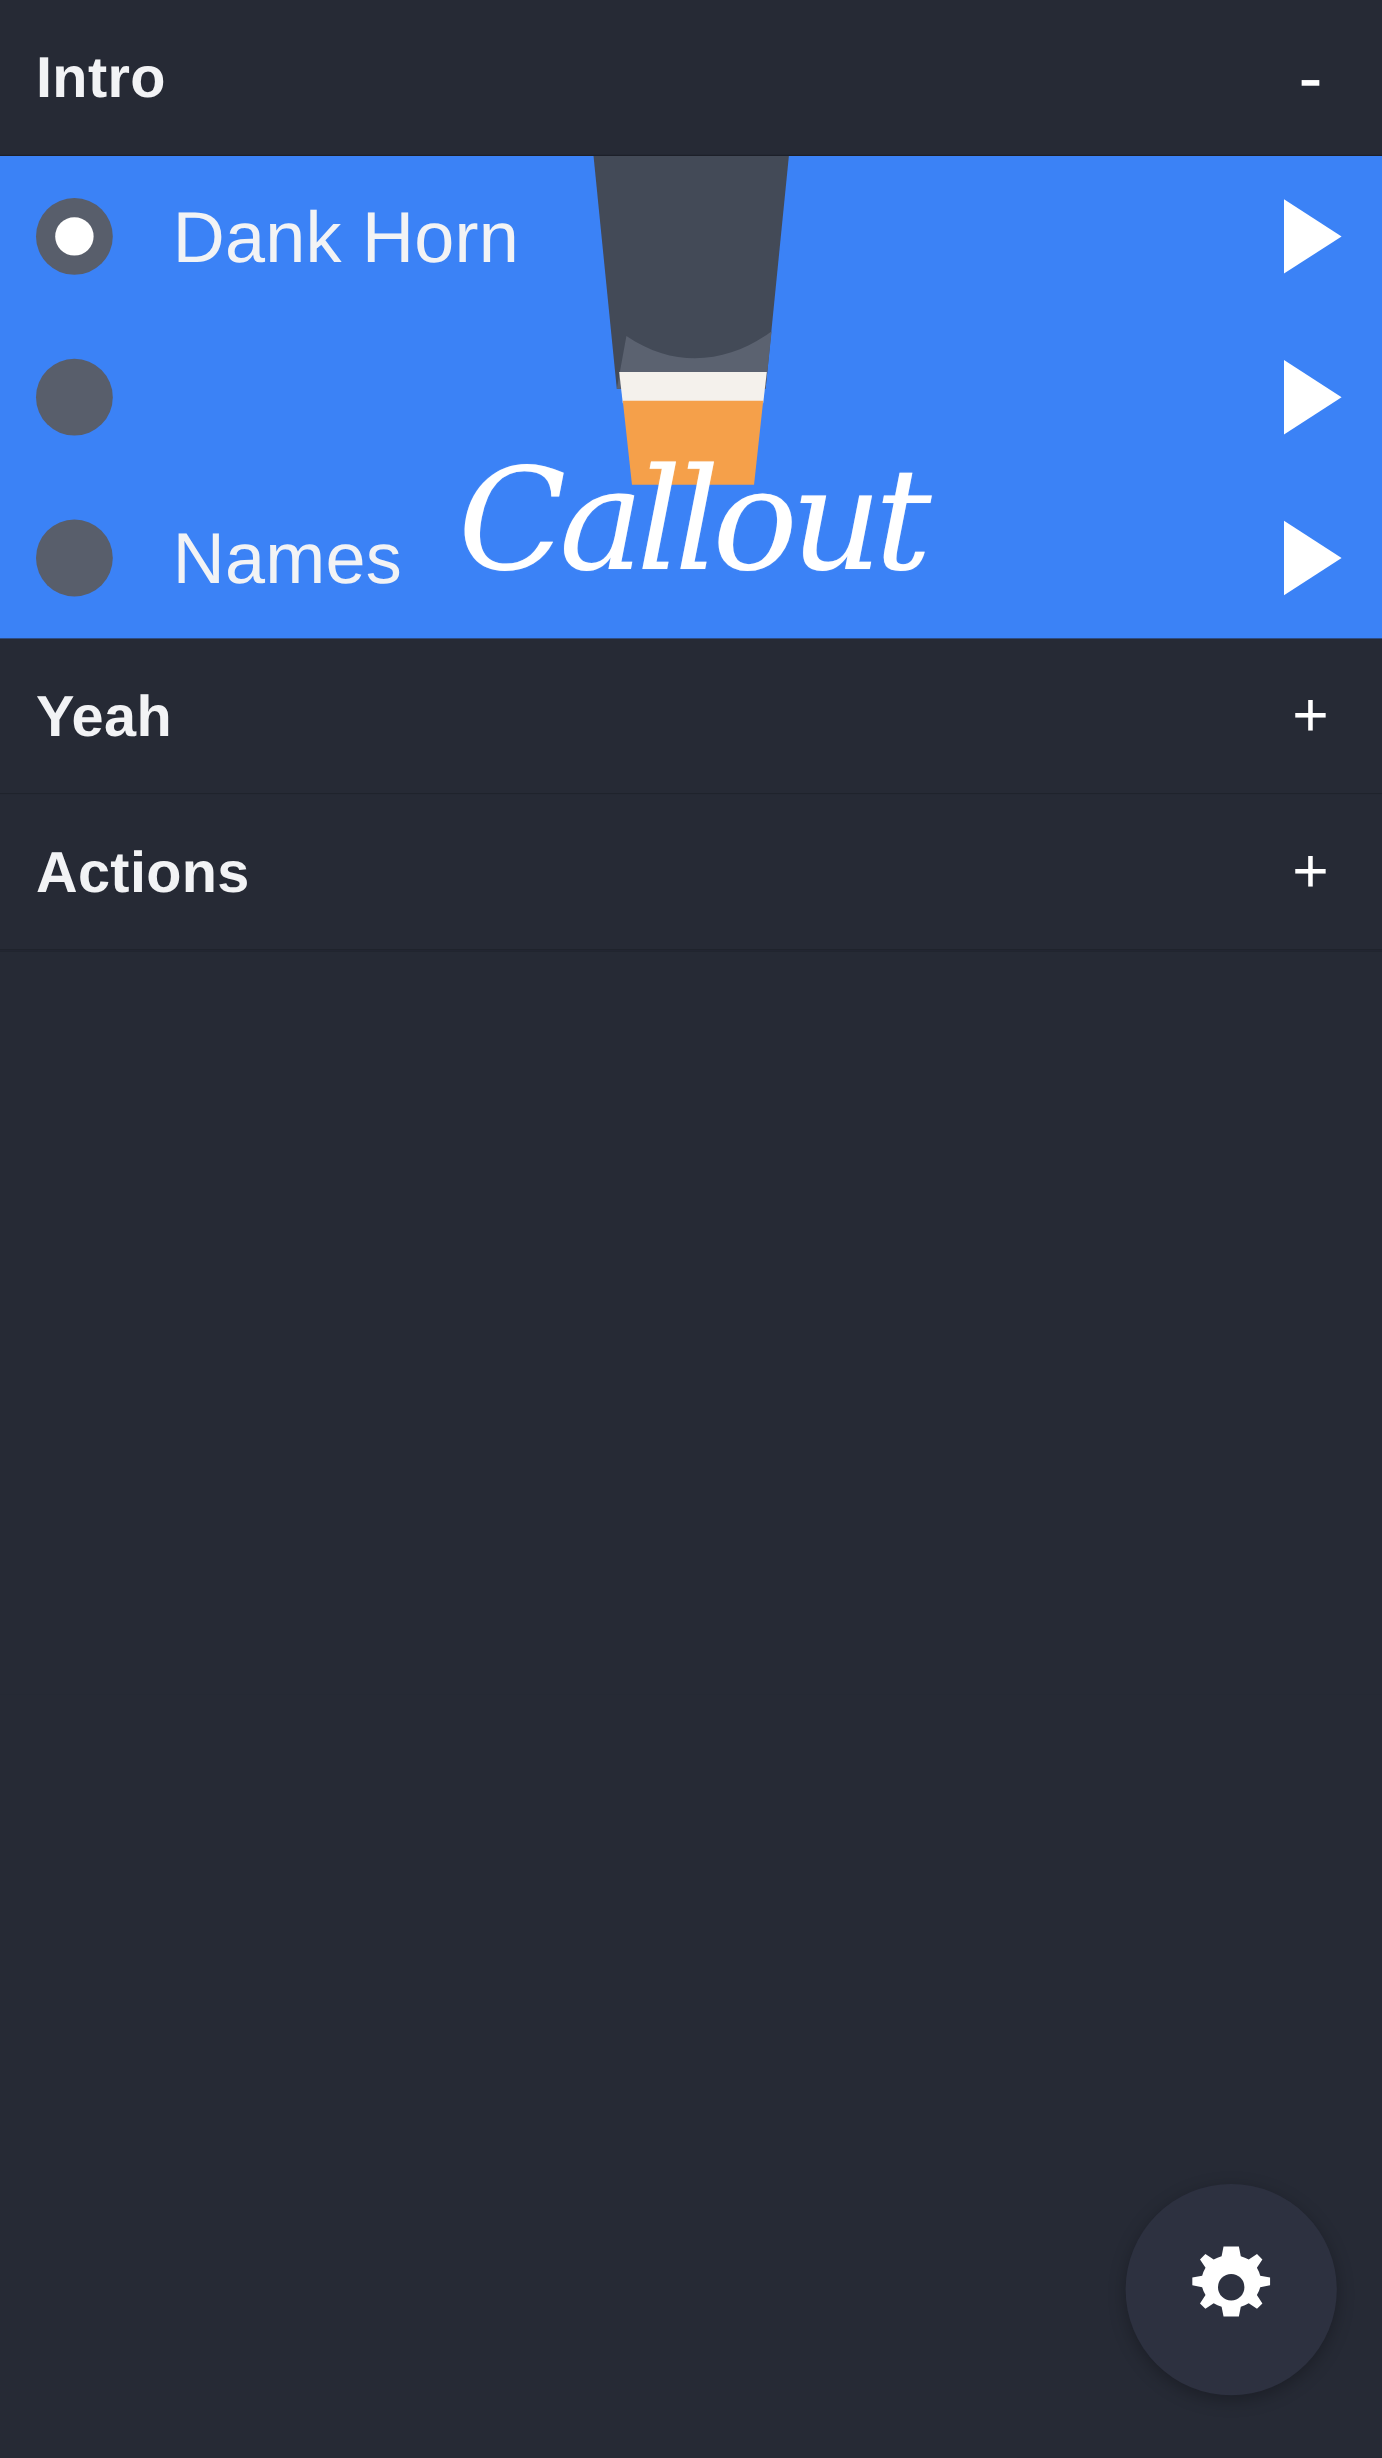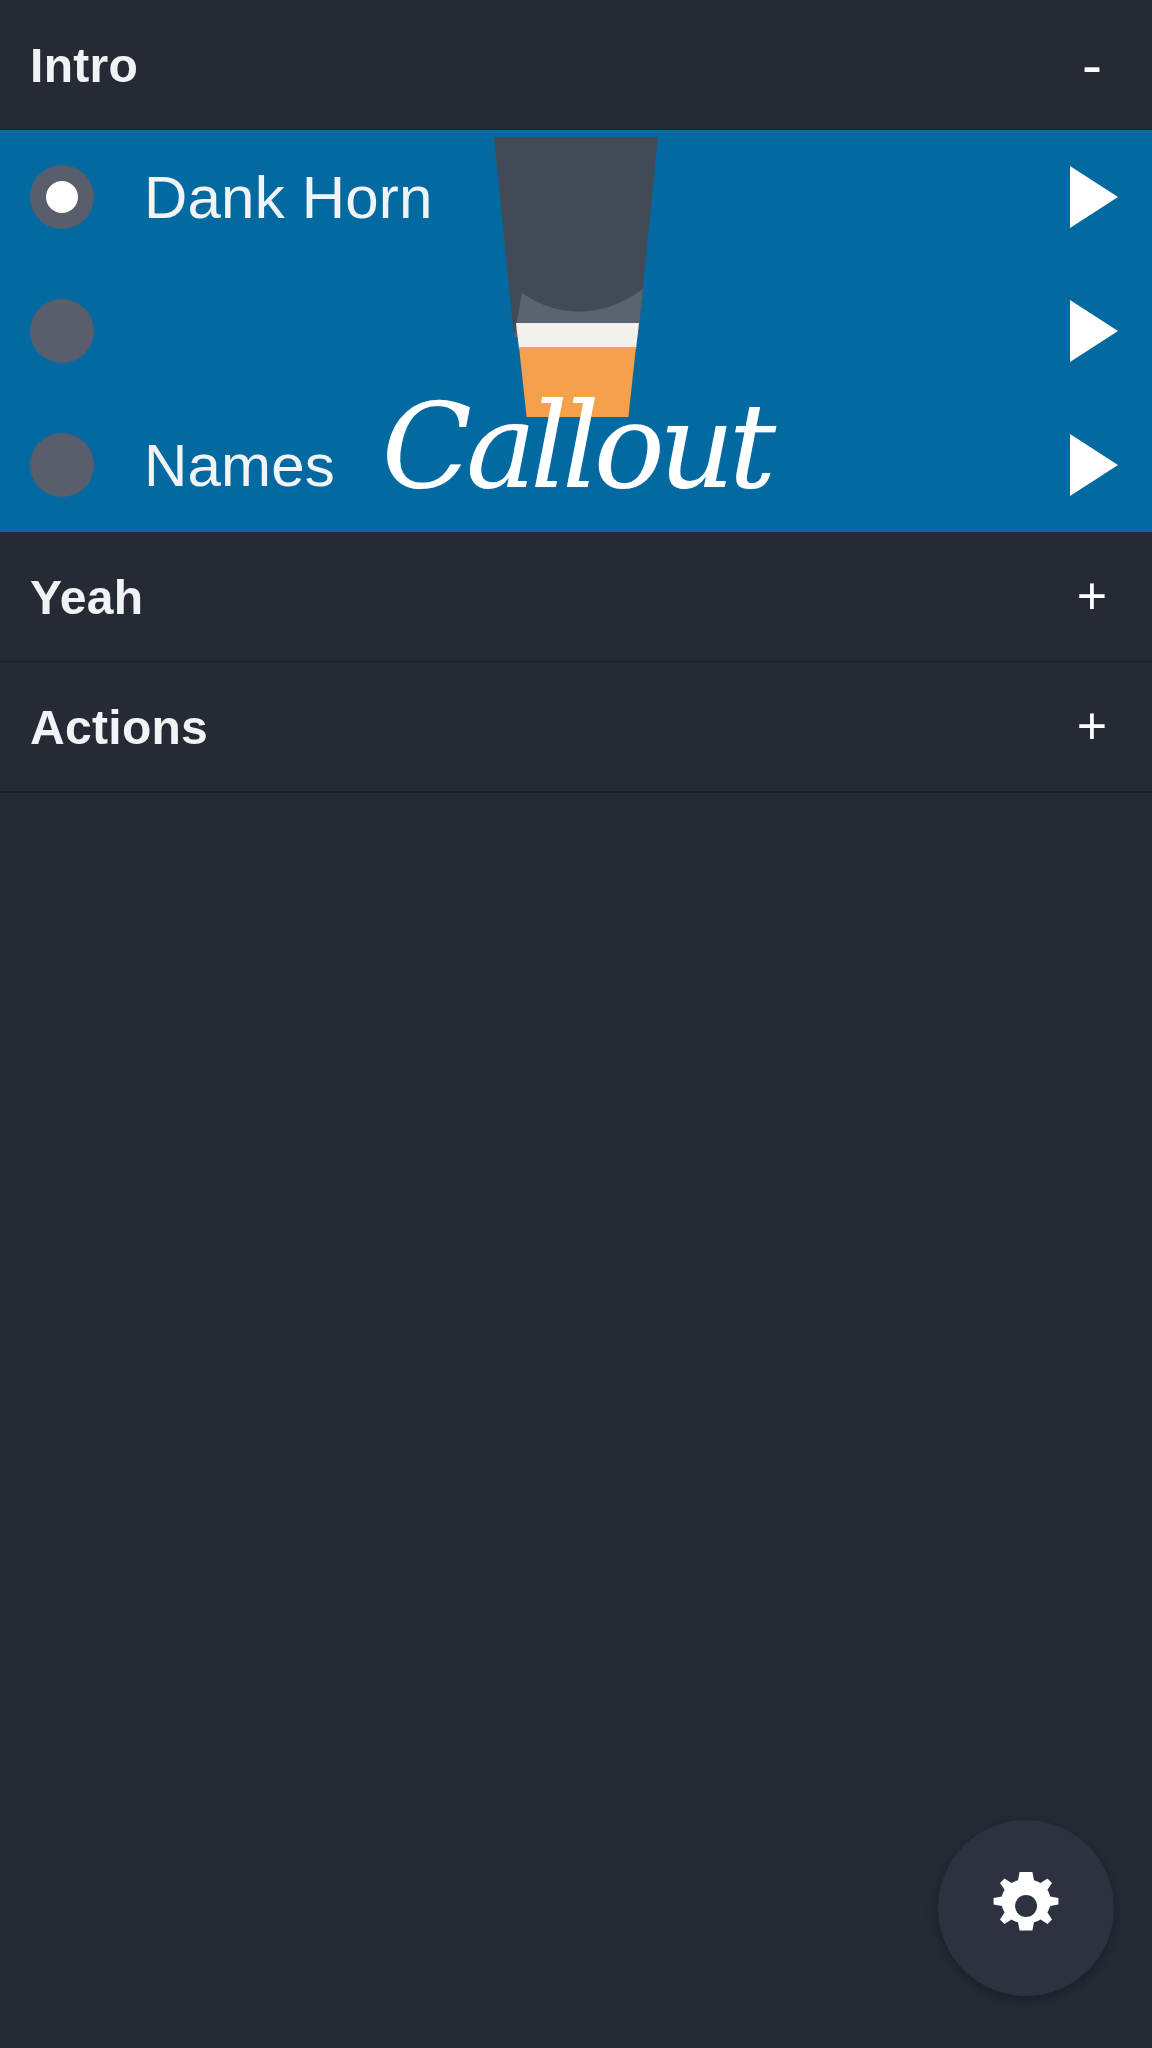--- a/index.html
+++ b/index.html
@@ -32,22 +32,22 @@
     justify-content:center; font-size:19px; font-weight:bold; color:#fff;
     letter-spacing:-.5px;
   }
   .clock {
     color:#fff; font-size:47px; font-weight:400; letter-spacing:0px;
     line-height:1; margin-left:4px; margin-bottom:3px;
   }
 
   
   .hero {
-    position:absolute; top:81px; left:0; width:1152px; height:525px;
-    background:#0369a1;
+    position:absolute; top:68px; left:0; width:1152px; height:525px;
+    background:#3b82f6;
   }
   .logo-wrap {
     position:absolute; left:50%; top:36px; transform:translateX(-50%);
     width:420px; height:420px;
   }
   .logo-svg { display:block; }
   .wordmark {
     position:absolute; left:50%; transform:translateX(-50%);
     top:270px; width:420px; text-align:center;
     color:#ffffff; font-size:118px; line-height:1;

